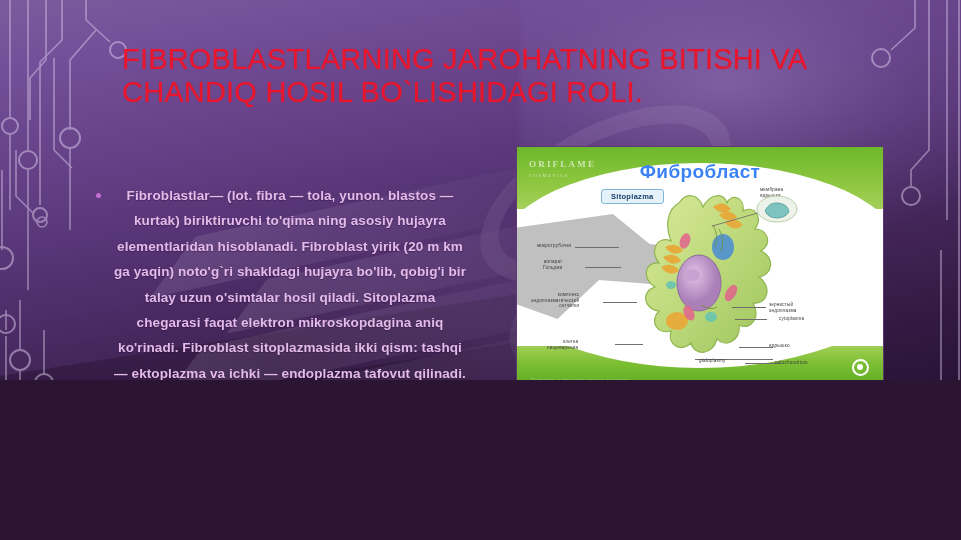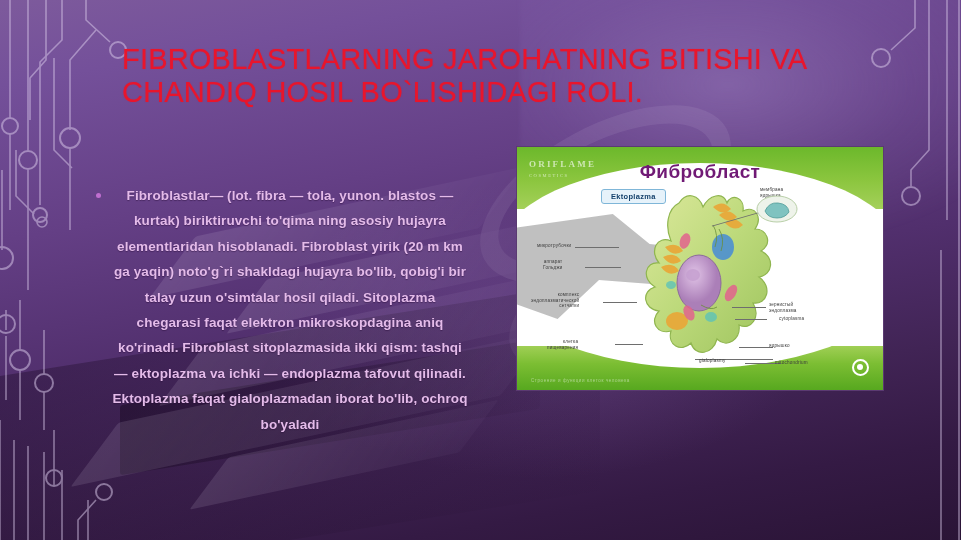--- a/index.html
+++ b/index.html
@@ -2,21 +2,21 @@
 <html><head>
 <meta charset="utf-8">
 <style>
   html,body{margin:0;padding:0;background:#2b1533;}
   *{box-sizing:border-box;}
   body{
     font-family:"Liberation Sans", sans-serif;
   }
   #slide{
     position:relative;
-    width:961px;height:540px;
+    width:961px;height:380px;
     overflow:hidden;
     background:
       linear-gradient(170deg,#7d5a9c 0%, #74509a 12%, #643f85 34%, #512f6d 55%, #412455 72%, #341a44 86%, #2a1436 100%);
   }
   
   .bg-layer{position:absolute;inset:0;pointer-events:none;}
 
   
   .glow-a{
     position:absolute;left:520px;top:-80px;width:520px;height:330px;
@@ -124,21 +124,21 @@
   .oriflame{
     position:absolute;left:12px;top:12px;
     color:rgba(255,255,255,.62);
     font-size:9px;letter-spacing:2.2px;font-weight:bold;
     line-height:11px;
     font-family:Liberation Serif, serif;
   }
   .oriflame small{display:block;font-size:4.5px;letter-spacing:1.6px;font-weight:normal;}
   .pic-title{
     position:absolute;left:0;top:14px;width:100%;
-    text-align:center;color:#701a75;
+    text-align:center;color:#3b82f6;
     font-size:19px;font-weight:bold;
     letter-spacing:.4px;
   }
   .fib-tag{
     position:absolute;left:84px;top:42px;
     padding:2px 9px;
     border:1px solid #7fb6d8;border-radius:3px;
     background:#e6f2fa;
     color:#13406b;font-size:7.5px;font-weight:bold;letter-spacing:.3px;
   }
@@ -260,21 +260,21 @@
     <div class="pic-white"></div>
 
     <div class="grey-blob"></div>
 
     <div class="oriflame">
       <span>ORIFLAME</span>
       <small>COSMETICS</small>
     </div>
 
     <div class="pic-title">Фибробласт</div>
-    <div class="fib-tag">Ektoplazma</div>
+    <div class="fib-tag">Sitoplazma</div>
 
     <svg style="position:absolute;left:110px;top:38px;width:180px;height:180px;" viewBox="0 0 180 180">
       <defs>
         <linearGradient id="cellg" x1="0" y1="0" x2="1" y2="1">
           <stop offset="0%" stop-color="#dbe89b"></stop>
           <stop offset="50%" stop-color="#bcd97a"></stop>
           <stop offset="100%" stop-color="#9ec45e"></stop>
         </linearGradient>
         <radialGradient id="nucg" cx="40%" cy="35%">
           <stop offset="0%" stop-color="#e0c3e6"></stop>

